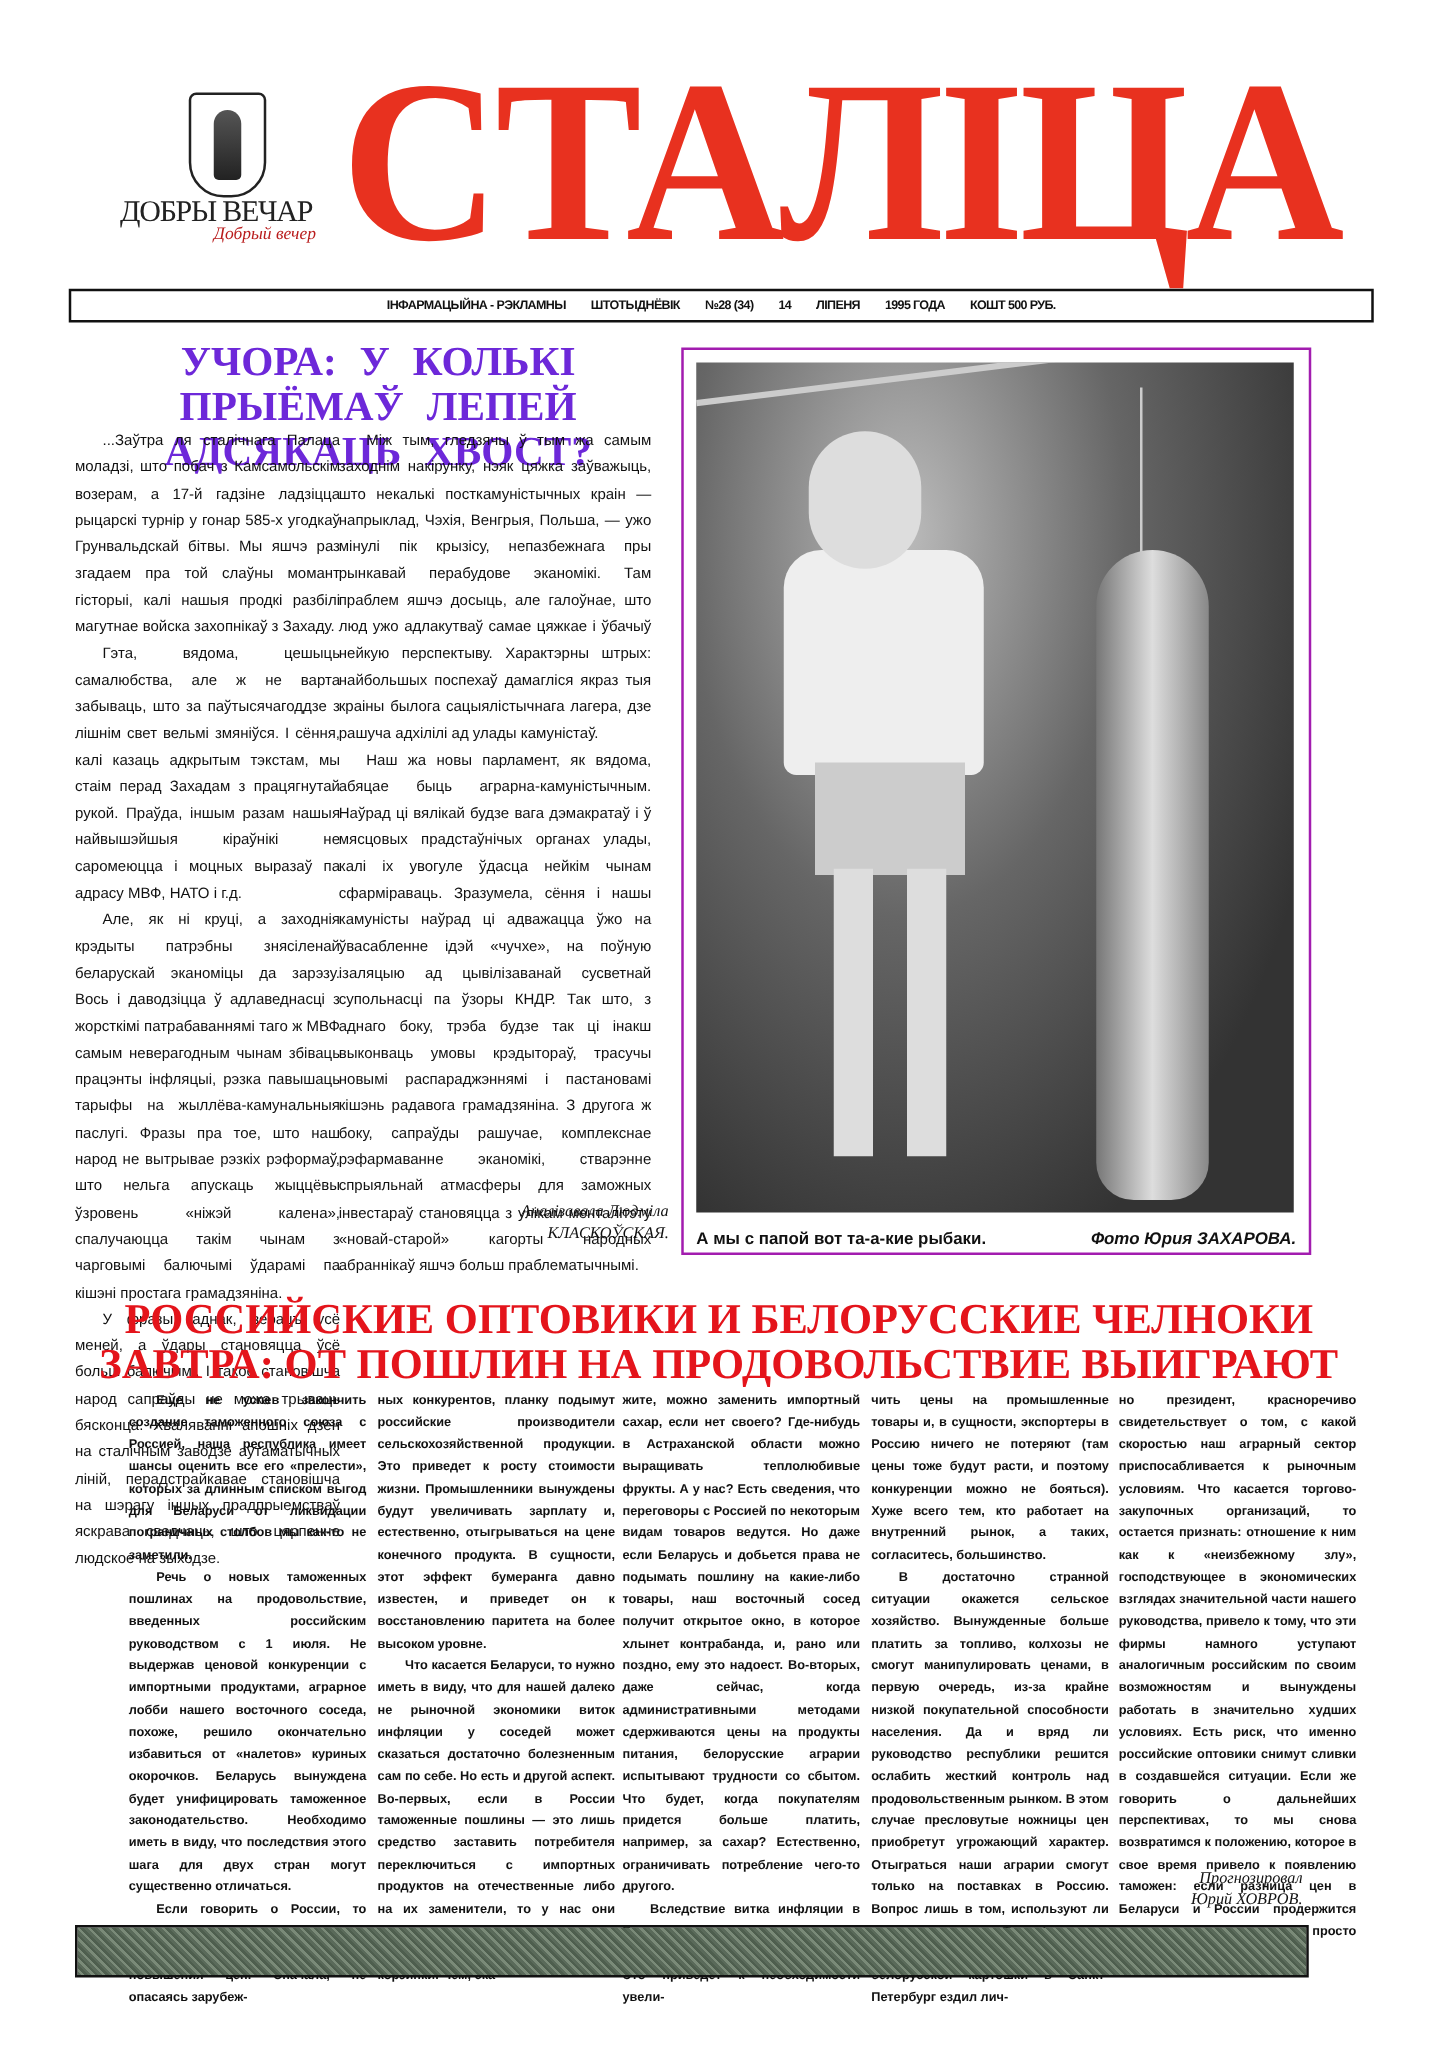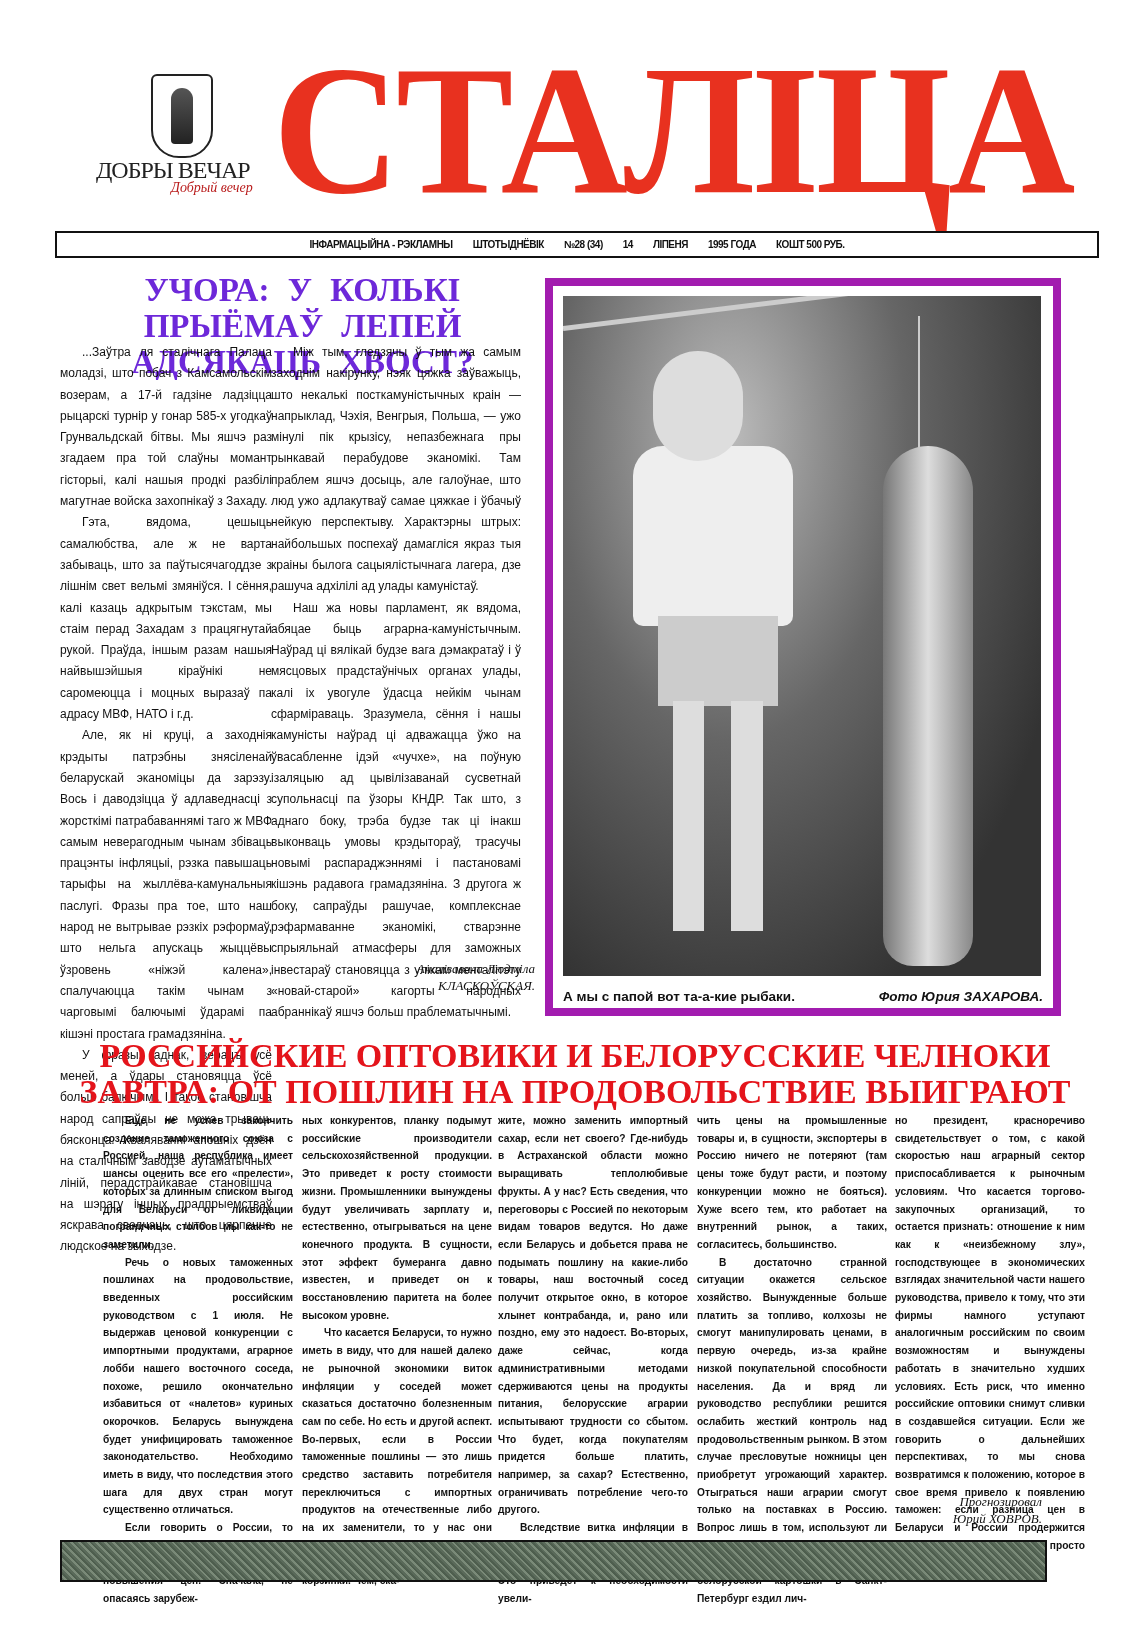--- a/index.html
+++ b/index.html
@@ -9,21 +9,21 @@
   .crest .fig{width:22px;height:56px;background:linear-gradient(#555,#222);border-radius:11px 11px 4px 4px;}
   .dv-title{position:absolute;left:20px;top:97px;font-family:"Liberation Serif",serif;font-size:24px;letter-spacing:-1px;color:#222;}
   .dv-sub{position:absolute;left:95px;top:120px;font-family:"Liberation Serif",serif;font-style:italic;font-size:14px;color:#b91c1c;}
   .big-title{position:absolute;left:197px;top:-22px;font-family:"Liberation Serif",serif;font-weight:bold;font-size:176px;line-height:1;color:#e8311f;letter-spacing:-4px;transform:scaleY(1.05);transform-origin:top left;}
   .infobar{position:absolute;left:55px;top:231px;width:1040px;height:23px;border:2px solid #111;display:flex;align-items:center;justify-content:center;gap:20px;font-size:10px;font-weight:bold;letter-spacing:-0.5px;}
   .infobar span{white-space:nowrap;}
   .h1{position:absolute;left:60px;top:272px;width:485px;text-align:center;font-family:"Liberation Serif",serif;font-weight:bold;color:#6d28d9;font-size:33px;line-height:36px;word-spacing:10px;}
   .col{position:absolute;font-size:12px;line-height:21.3px;text-align:justify;}
   .col p{margin:0;text-indent:22px;}
   .sig{position:absolute;font-family:"Liberation Serif",serif;font-style:italic;font-size:13px;line-height:17px;text-align:right;}
-  .photo-frame{position:absolute;left:545px;top:278px;width:500px;height:722px;border:8px solid #a21caf;background:#fff;}
+  .photo-frame{position:absolute;left:545px;top:278px;width:500px;height:722px;border:2px solid #a21caf;background:#fff;}
   .photo{position:absolute;left:10px;top:10px;width:478px;height:680px;overflow:hidden;background:radial-gradient(ellipse at 35% 20%,#bbb 0,#666 40%,#333 80%);}
   .photo .boy-head{position:absolute;left:90px;top:55px;width:90px;height:110px;border-radius:45px;background:#ddd;}
   .photo .boy-shirt{position:absolute;left:70px;top:150px;width:160px;height:180px;border-radius:30px 30px 10px 10px;background:#eee;}
   .photo .boy-shorts{position:absolute;left:95px;top:320px;width:120px;height:90px;background:#ccc;}
   .photo .legs{position:absolute;left:110px;top:405px;width:90px;height:230px;background:linear-gradient(90deg,#ddd 0,#ddd 35%,transparent 35%,transparent 65%,#ddd 65%);}
   .photo .rod{position:absolute;left:0;top:30px;width:370px;height:5px;background:#ccc;transform:rotate(-7deg);transform-origin:left;}
   .photo .fish{position:absolute;left:320px;top:150px;width:90px;height:520px;border-radius:45px 45px 30px 30px;background:linear-gradient(90deg,#777,#ddd 50%,#888);}
   .photo .line{position:absolute;left:355px;top:20px;width:2px;height:140px;background:#ccc;}
   .caption{position:absolute;left:10px;bottom:4px;right:10px;display:flex;justify-content:space-between;font-size:13.5px;font-weight:bold;}
   .caption .credit{font-style:italic;}

